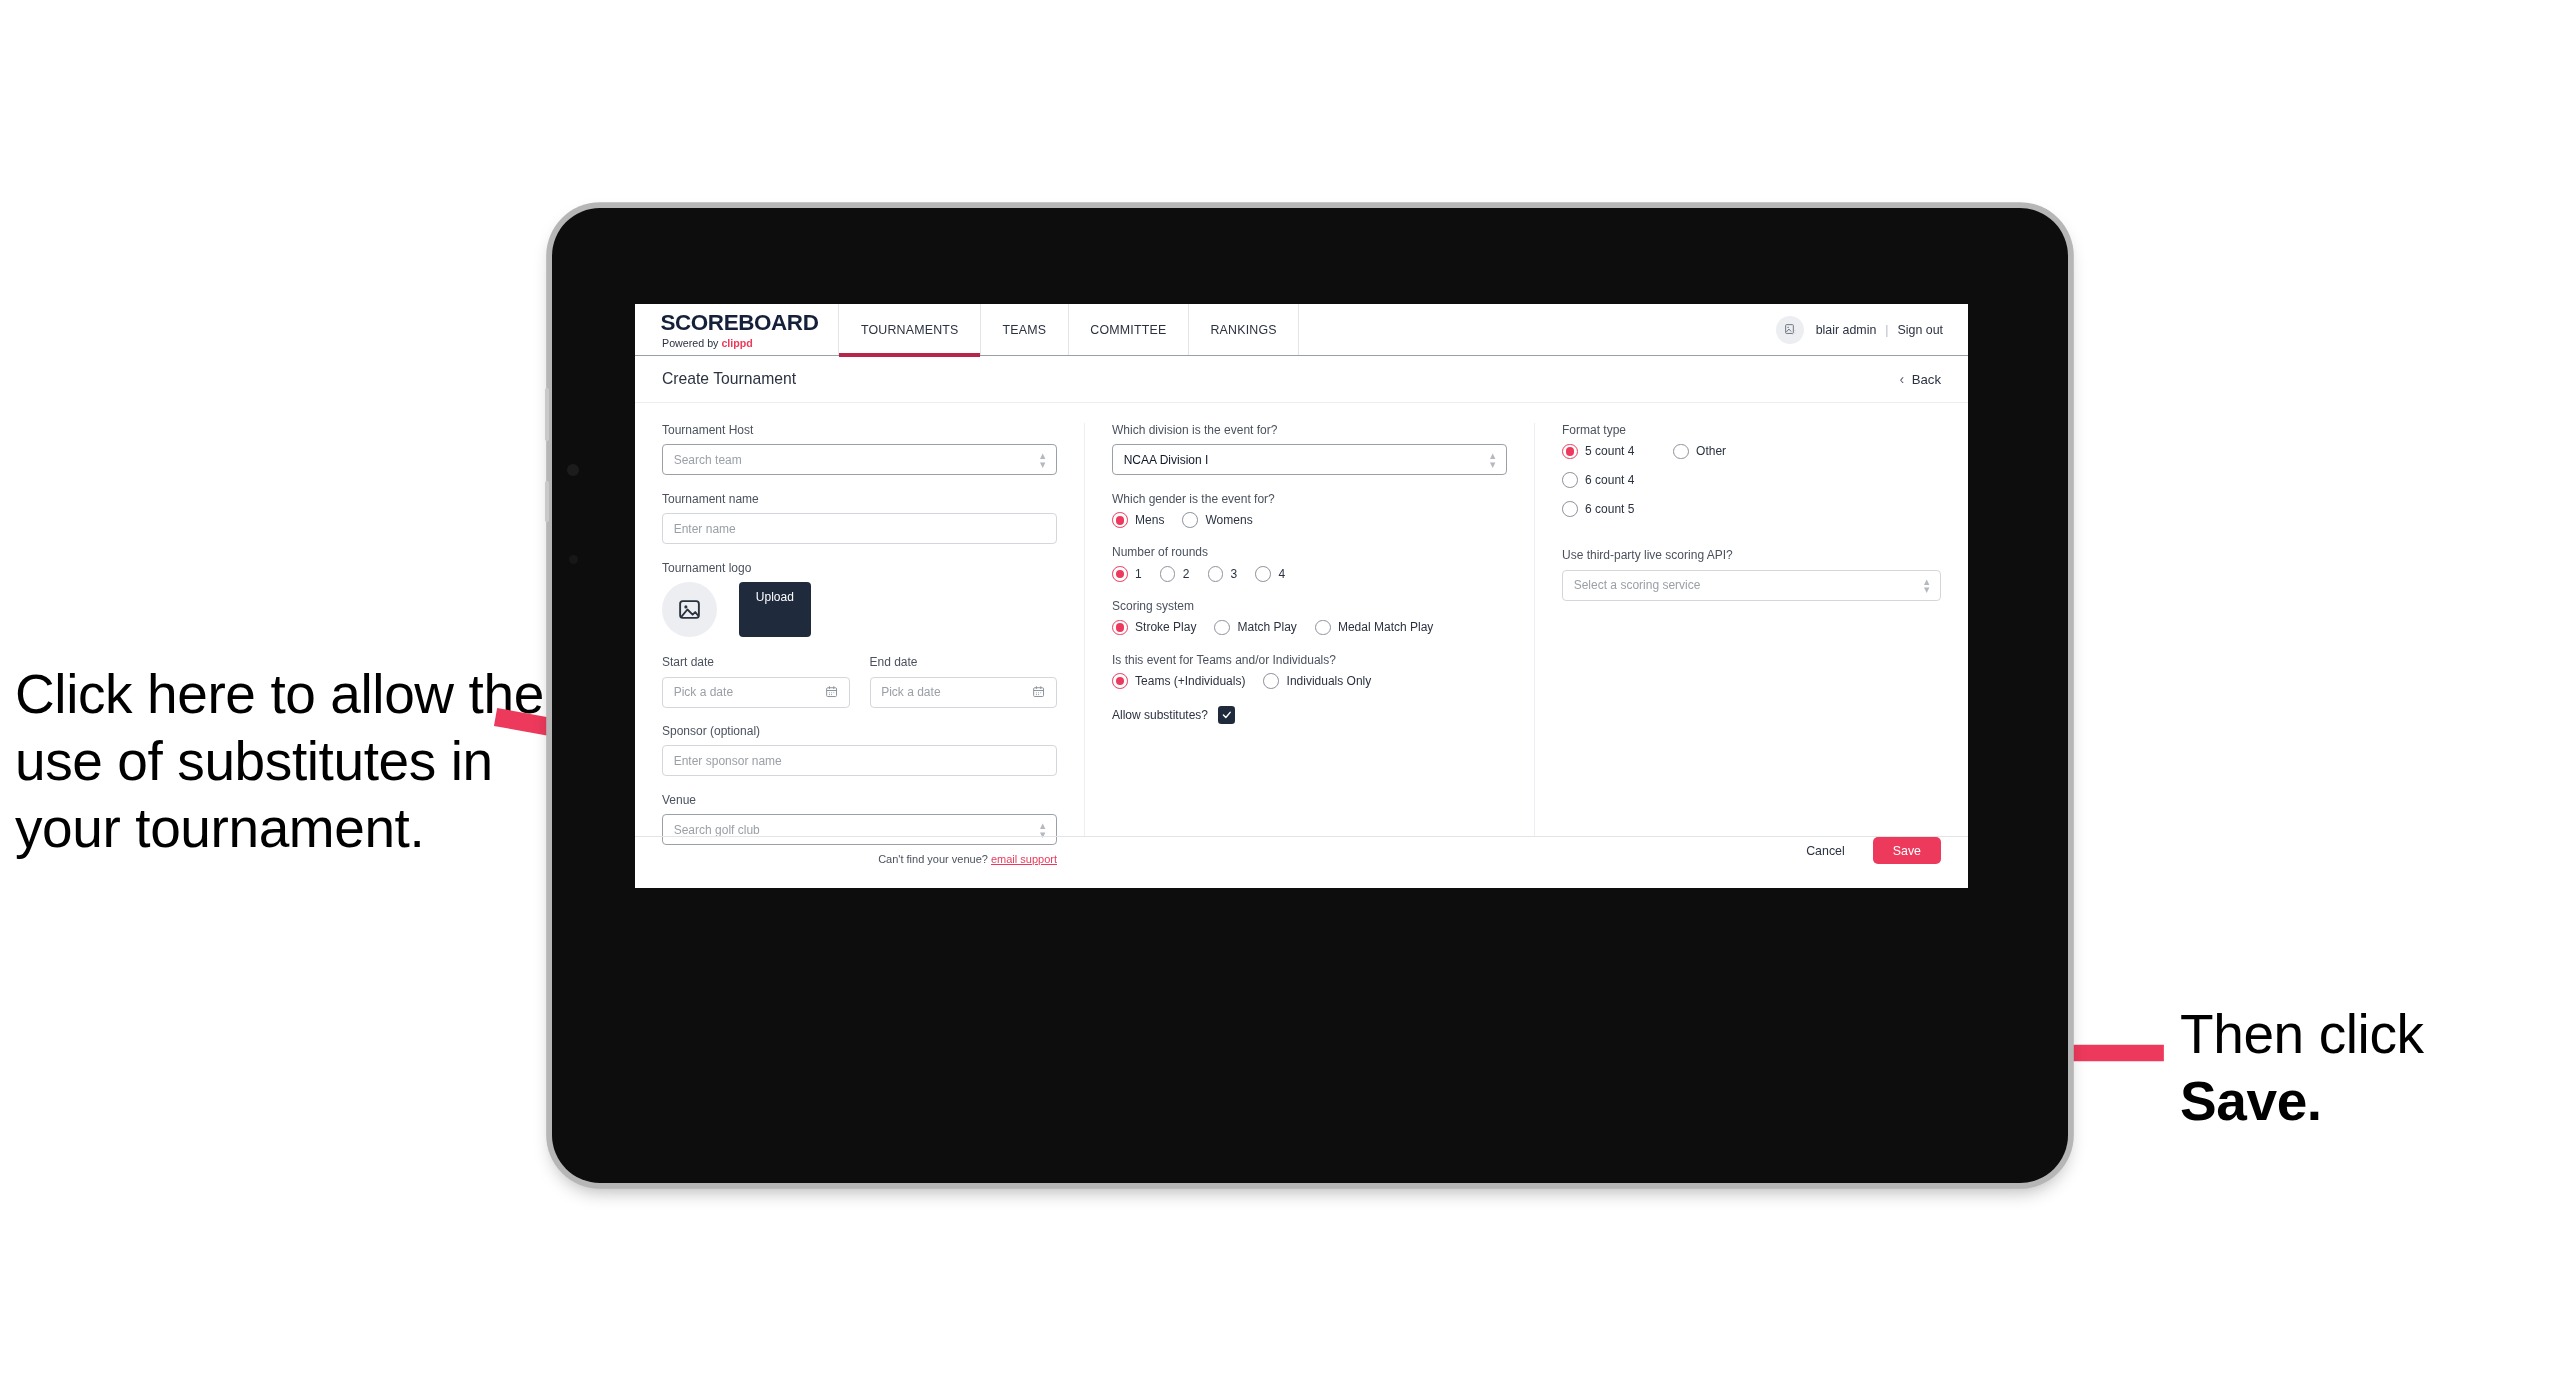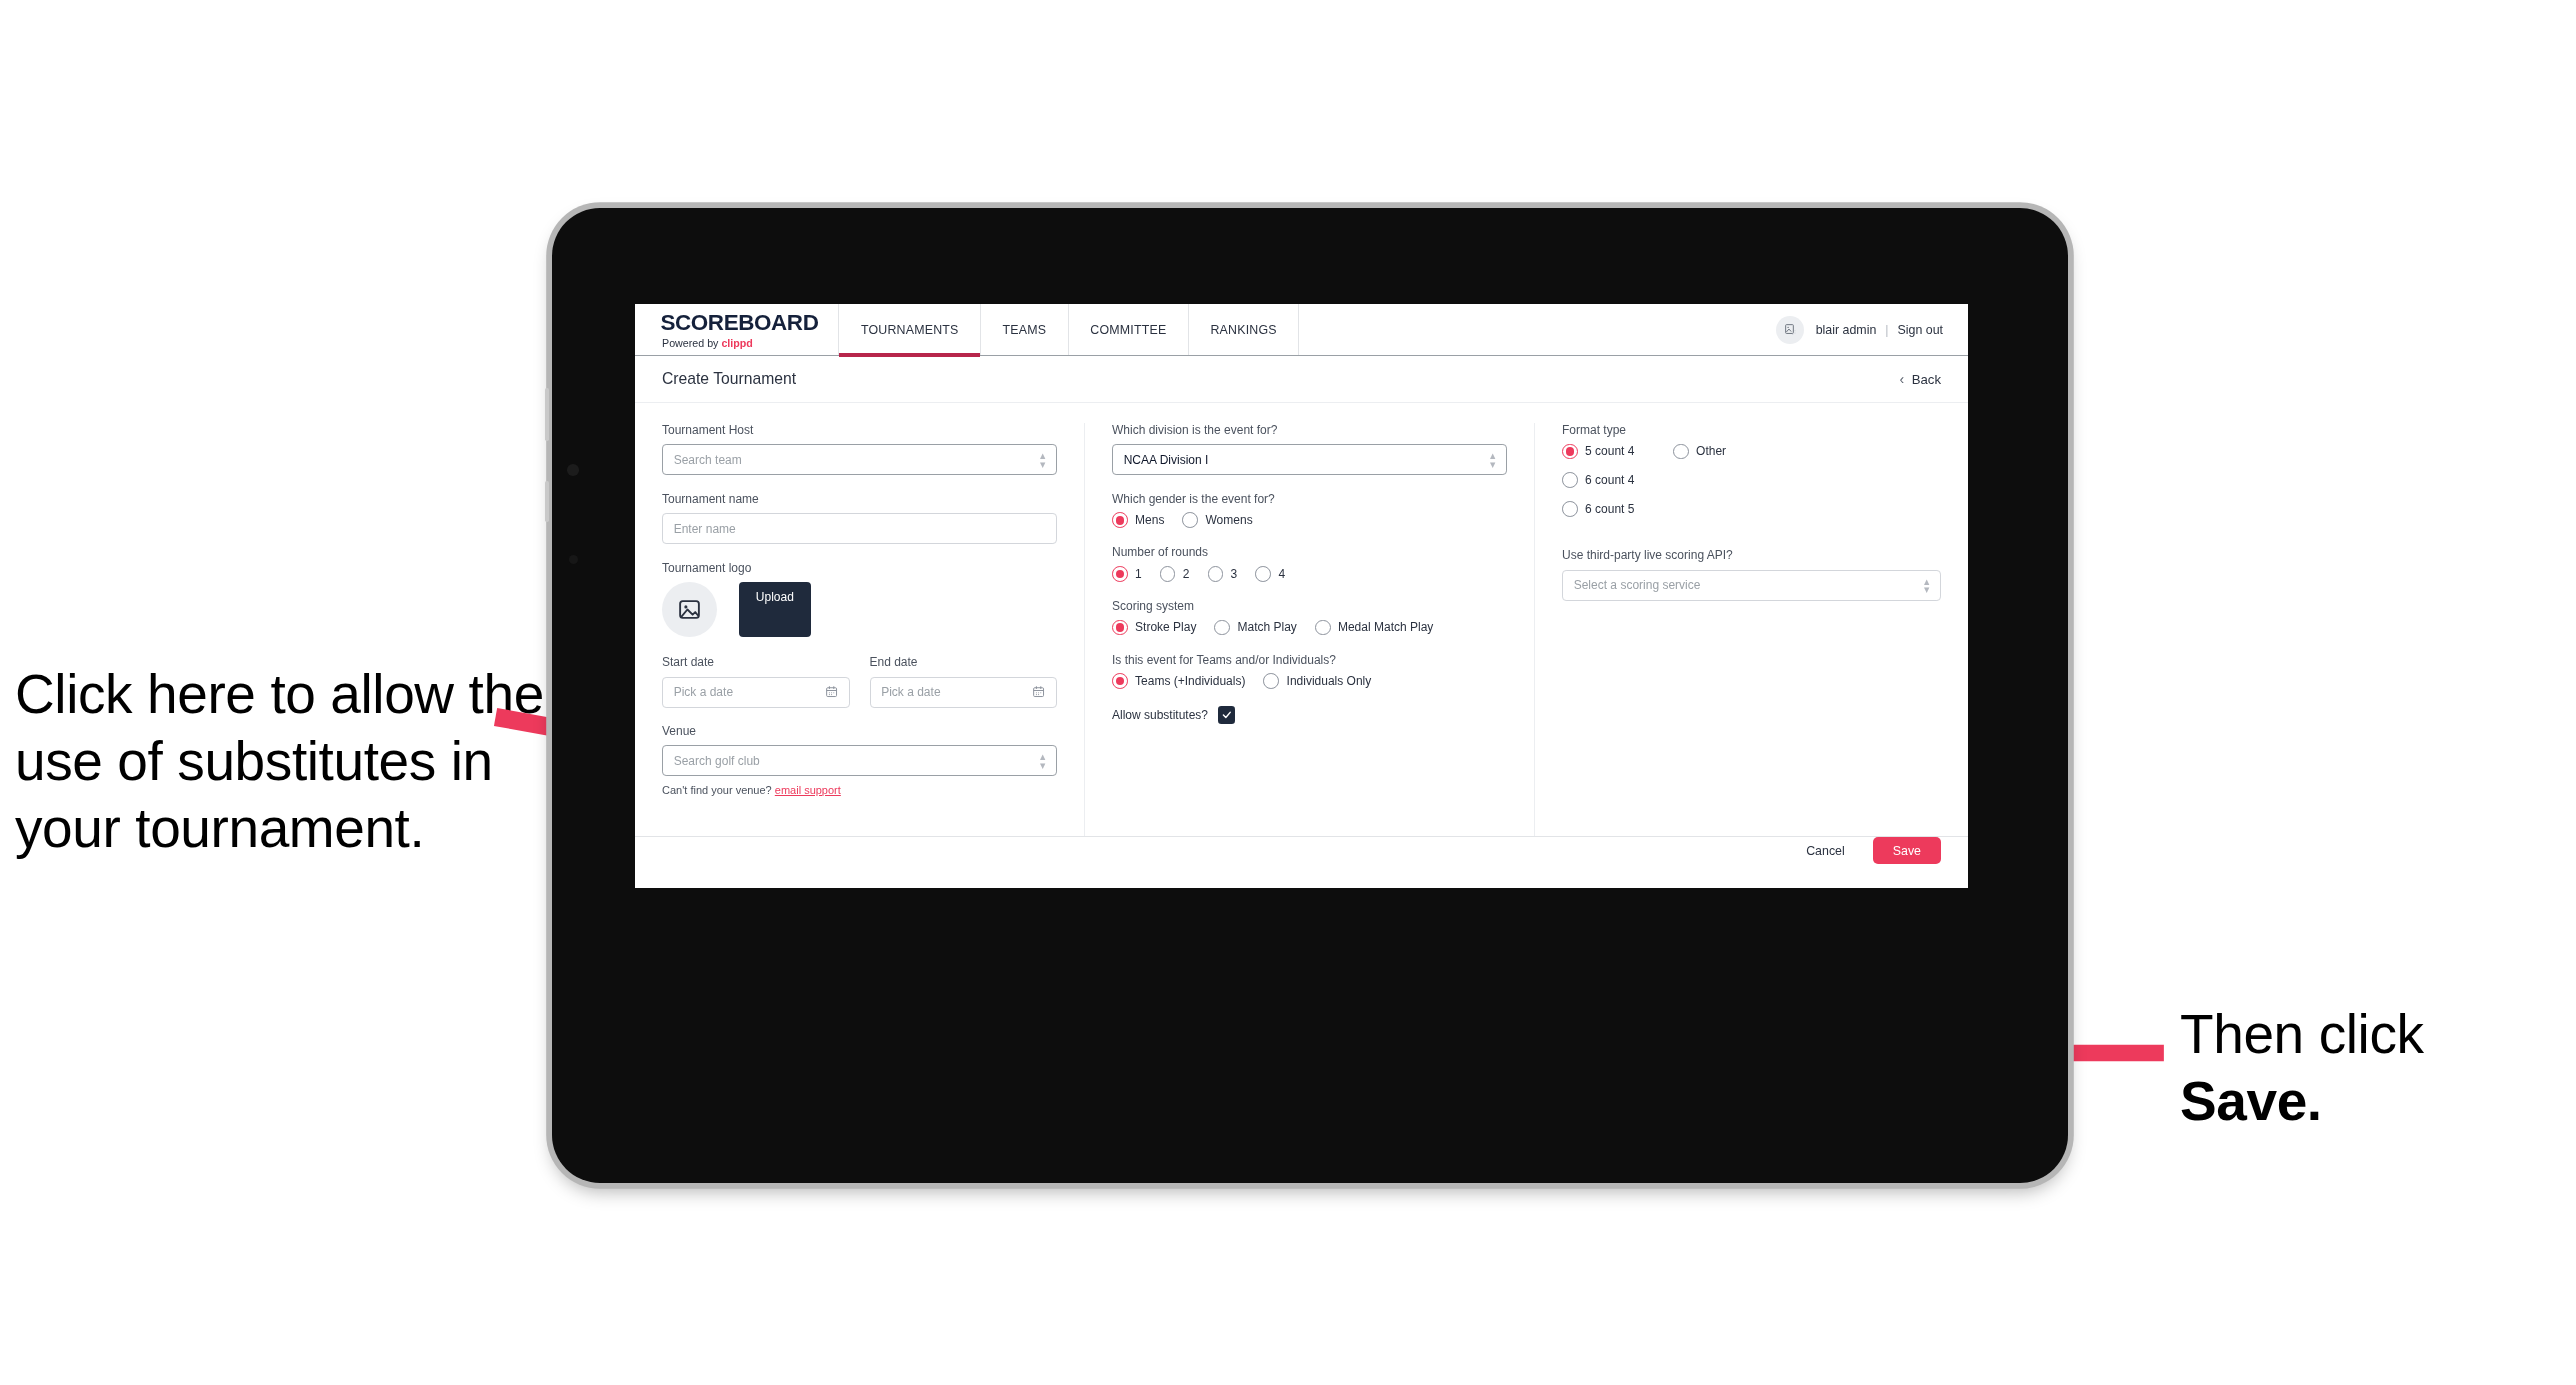--- a/index.html
+++ b/index.html
@@ -221,21 +221,21 @@
     border-radius: 4.1px;
     padding: 7.4px 17.3px;
     cursor: pointer;
   }
 
   
   .date-row { display: flex; gap: 20px; margin-bottom: 16.5px; }
   .date-col { flex: 1; }
 
   .helper-row {
-    text-align: left;
+    text-align: right;
     font-size: 11px;
     color: #4b525e;
     margin-top: 7.4px;
   }
   .helper-link {
     color: #ED3A5C;
     text-decoration: underline;
     cursor: pointer;
   }
 
@@ -446,20 +446,26 @@
               <circle cx="8" cy="14" r="1" fill="#8c929c"></circle>
               <circle cx="12" cy="14" r="1" fill="#8c929c"></circle>
               <circle cx="16" cy="14" r="1" fill="#8c929c"></circle>
               <circle cx="8" cy="17.5" r="1" fill="#8c929c"></circle>
               <circle cx="12" cy="17.5" r="1" fill="#8c929c"></circle>
             </svg>
           </div>
         </div>
       </div>
 
+      <div class="field">
+        <div class="fld-label">Sponsor (optional)</div>
+        <div class="input-box light">
+          <span class="input-text">Enter sponsor name</span>
+        </div>
+      </div>
 
       <div>
         <div class="fld-label">Venue</div>
         <div class="input-box">
           <span class="input-text">Search golf club</span>
           <span class="sel-caret">▴<br>▾</span>
         </div>
         <div class="helper-row">
           <span>Can't find your venue?</span>
           <span class="helper-link">email support</span>

